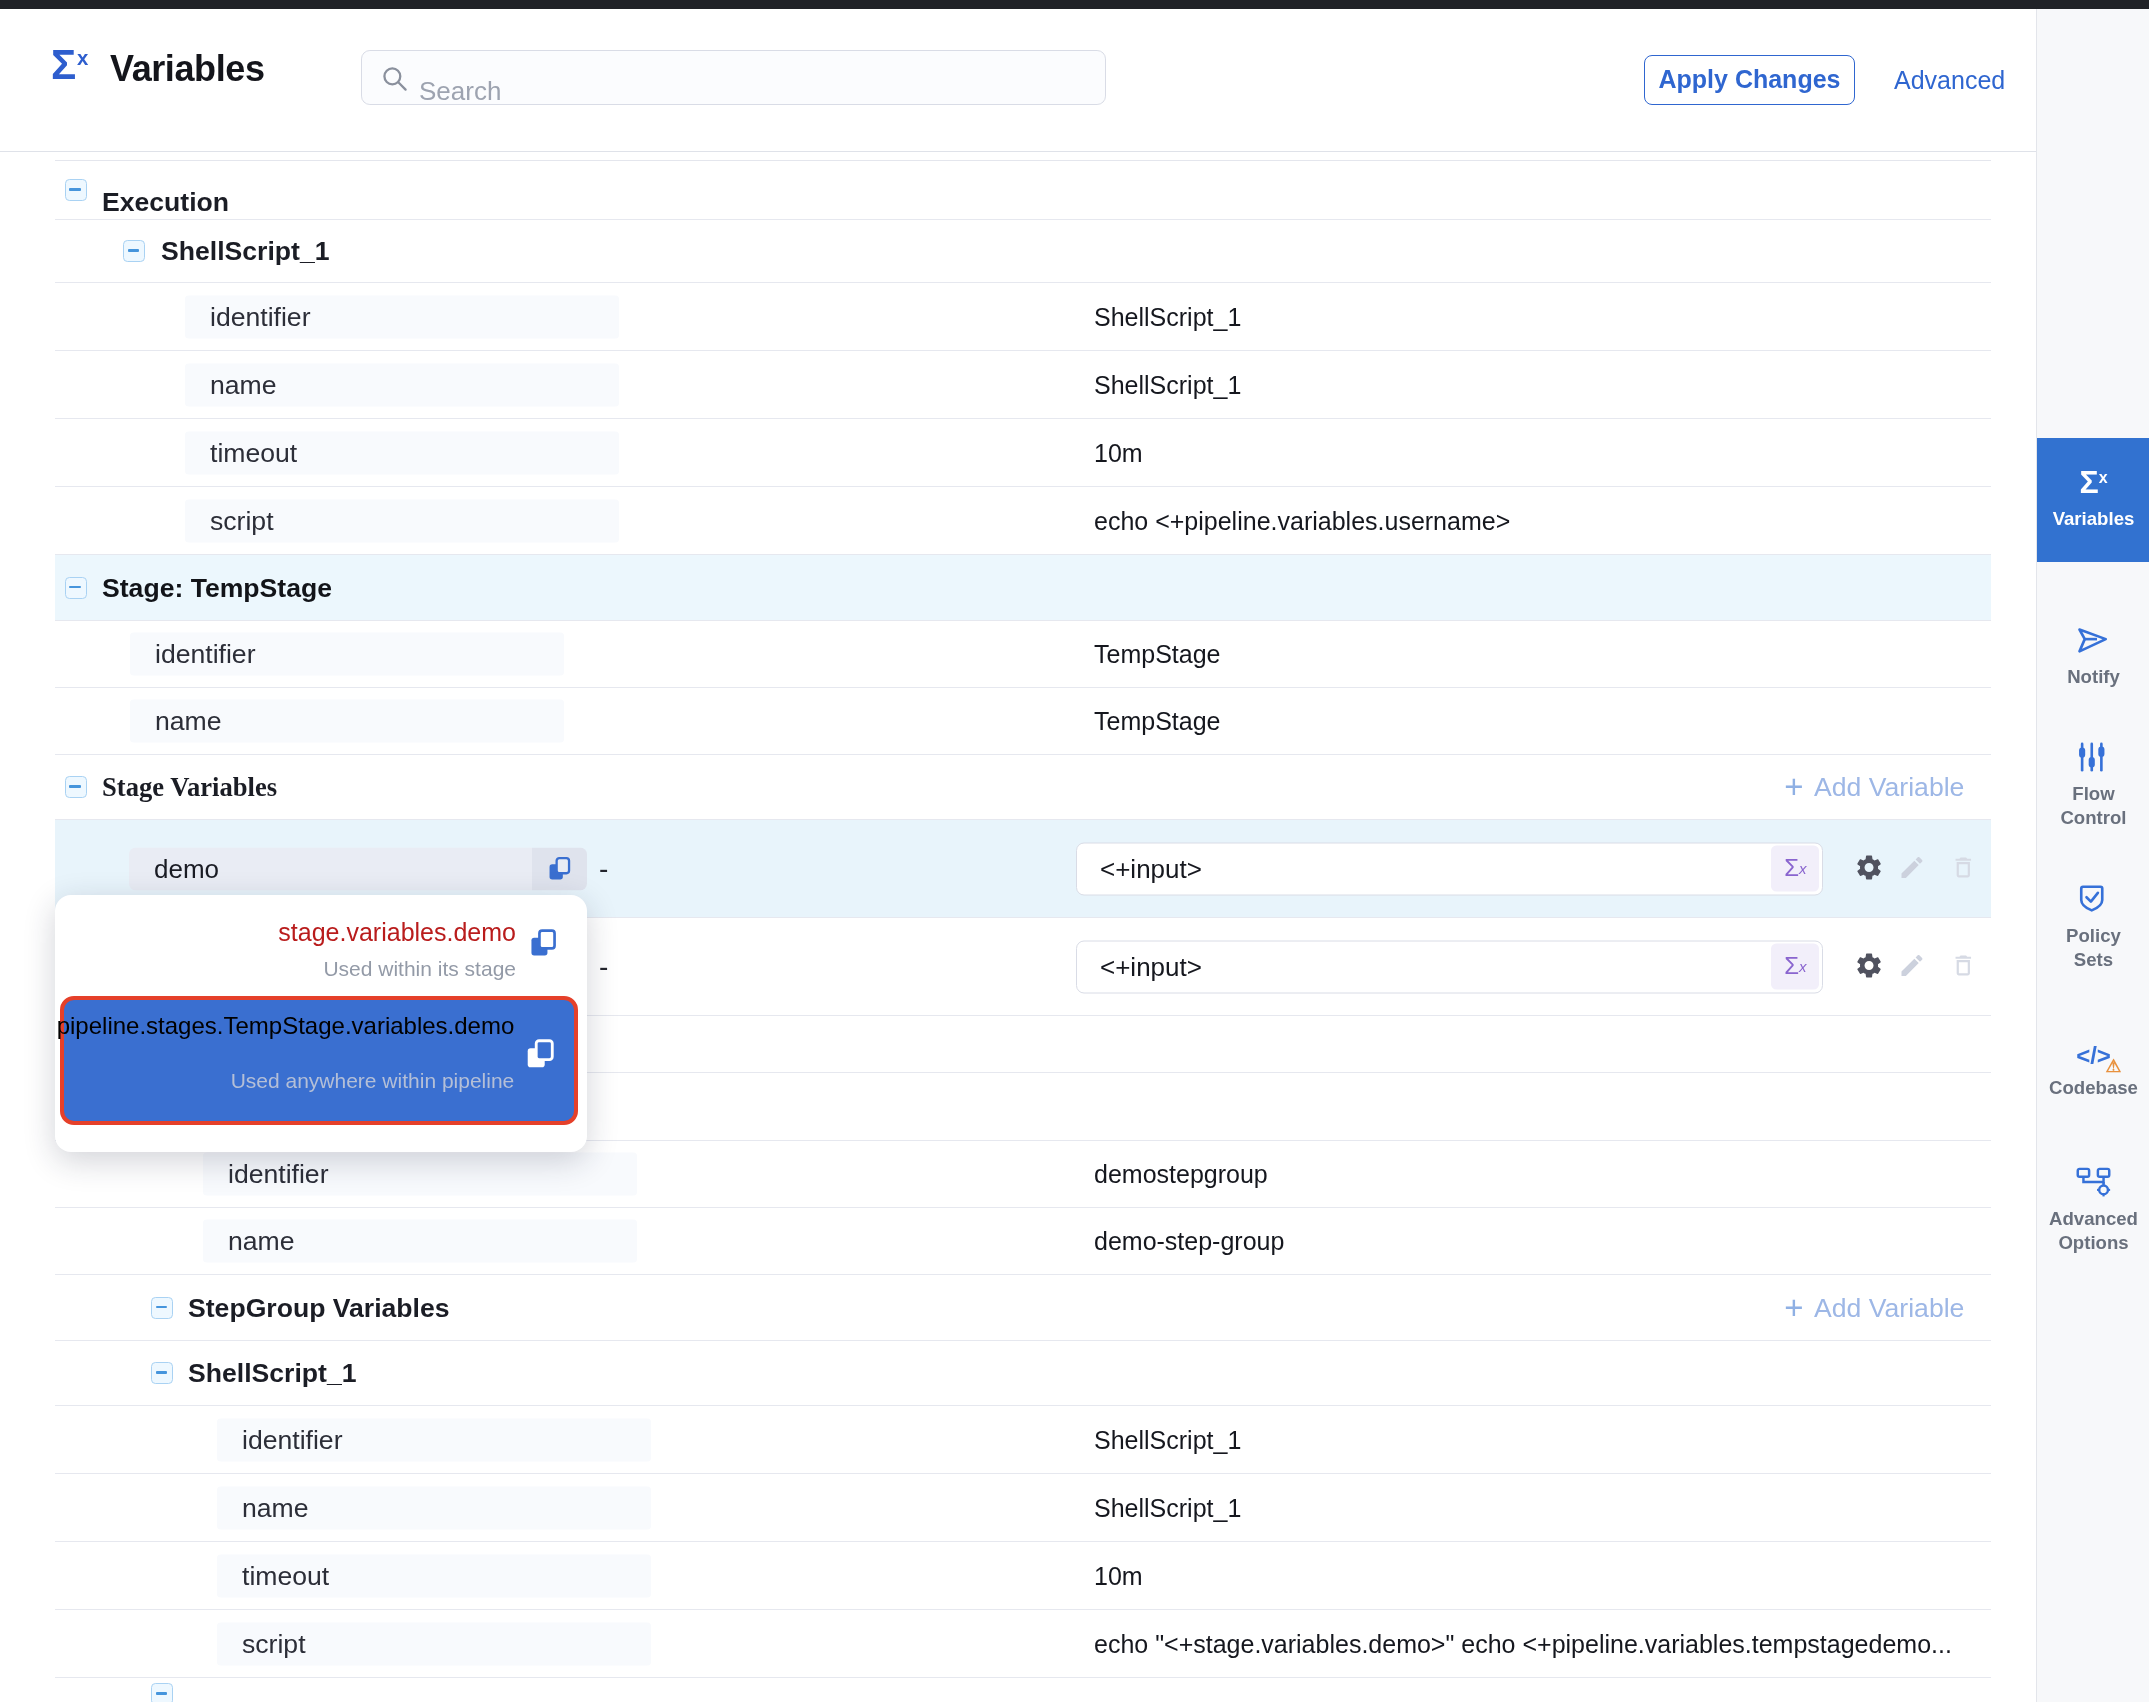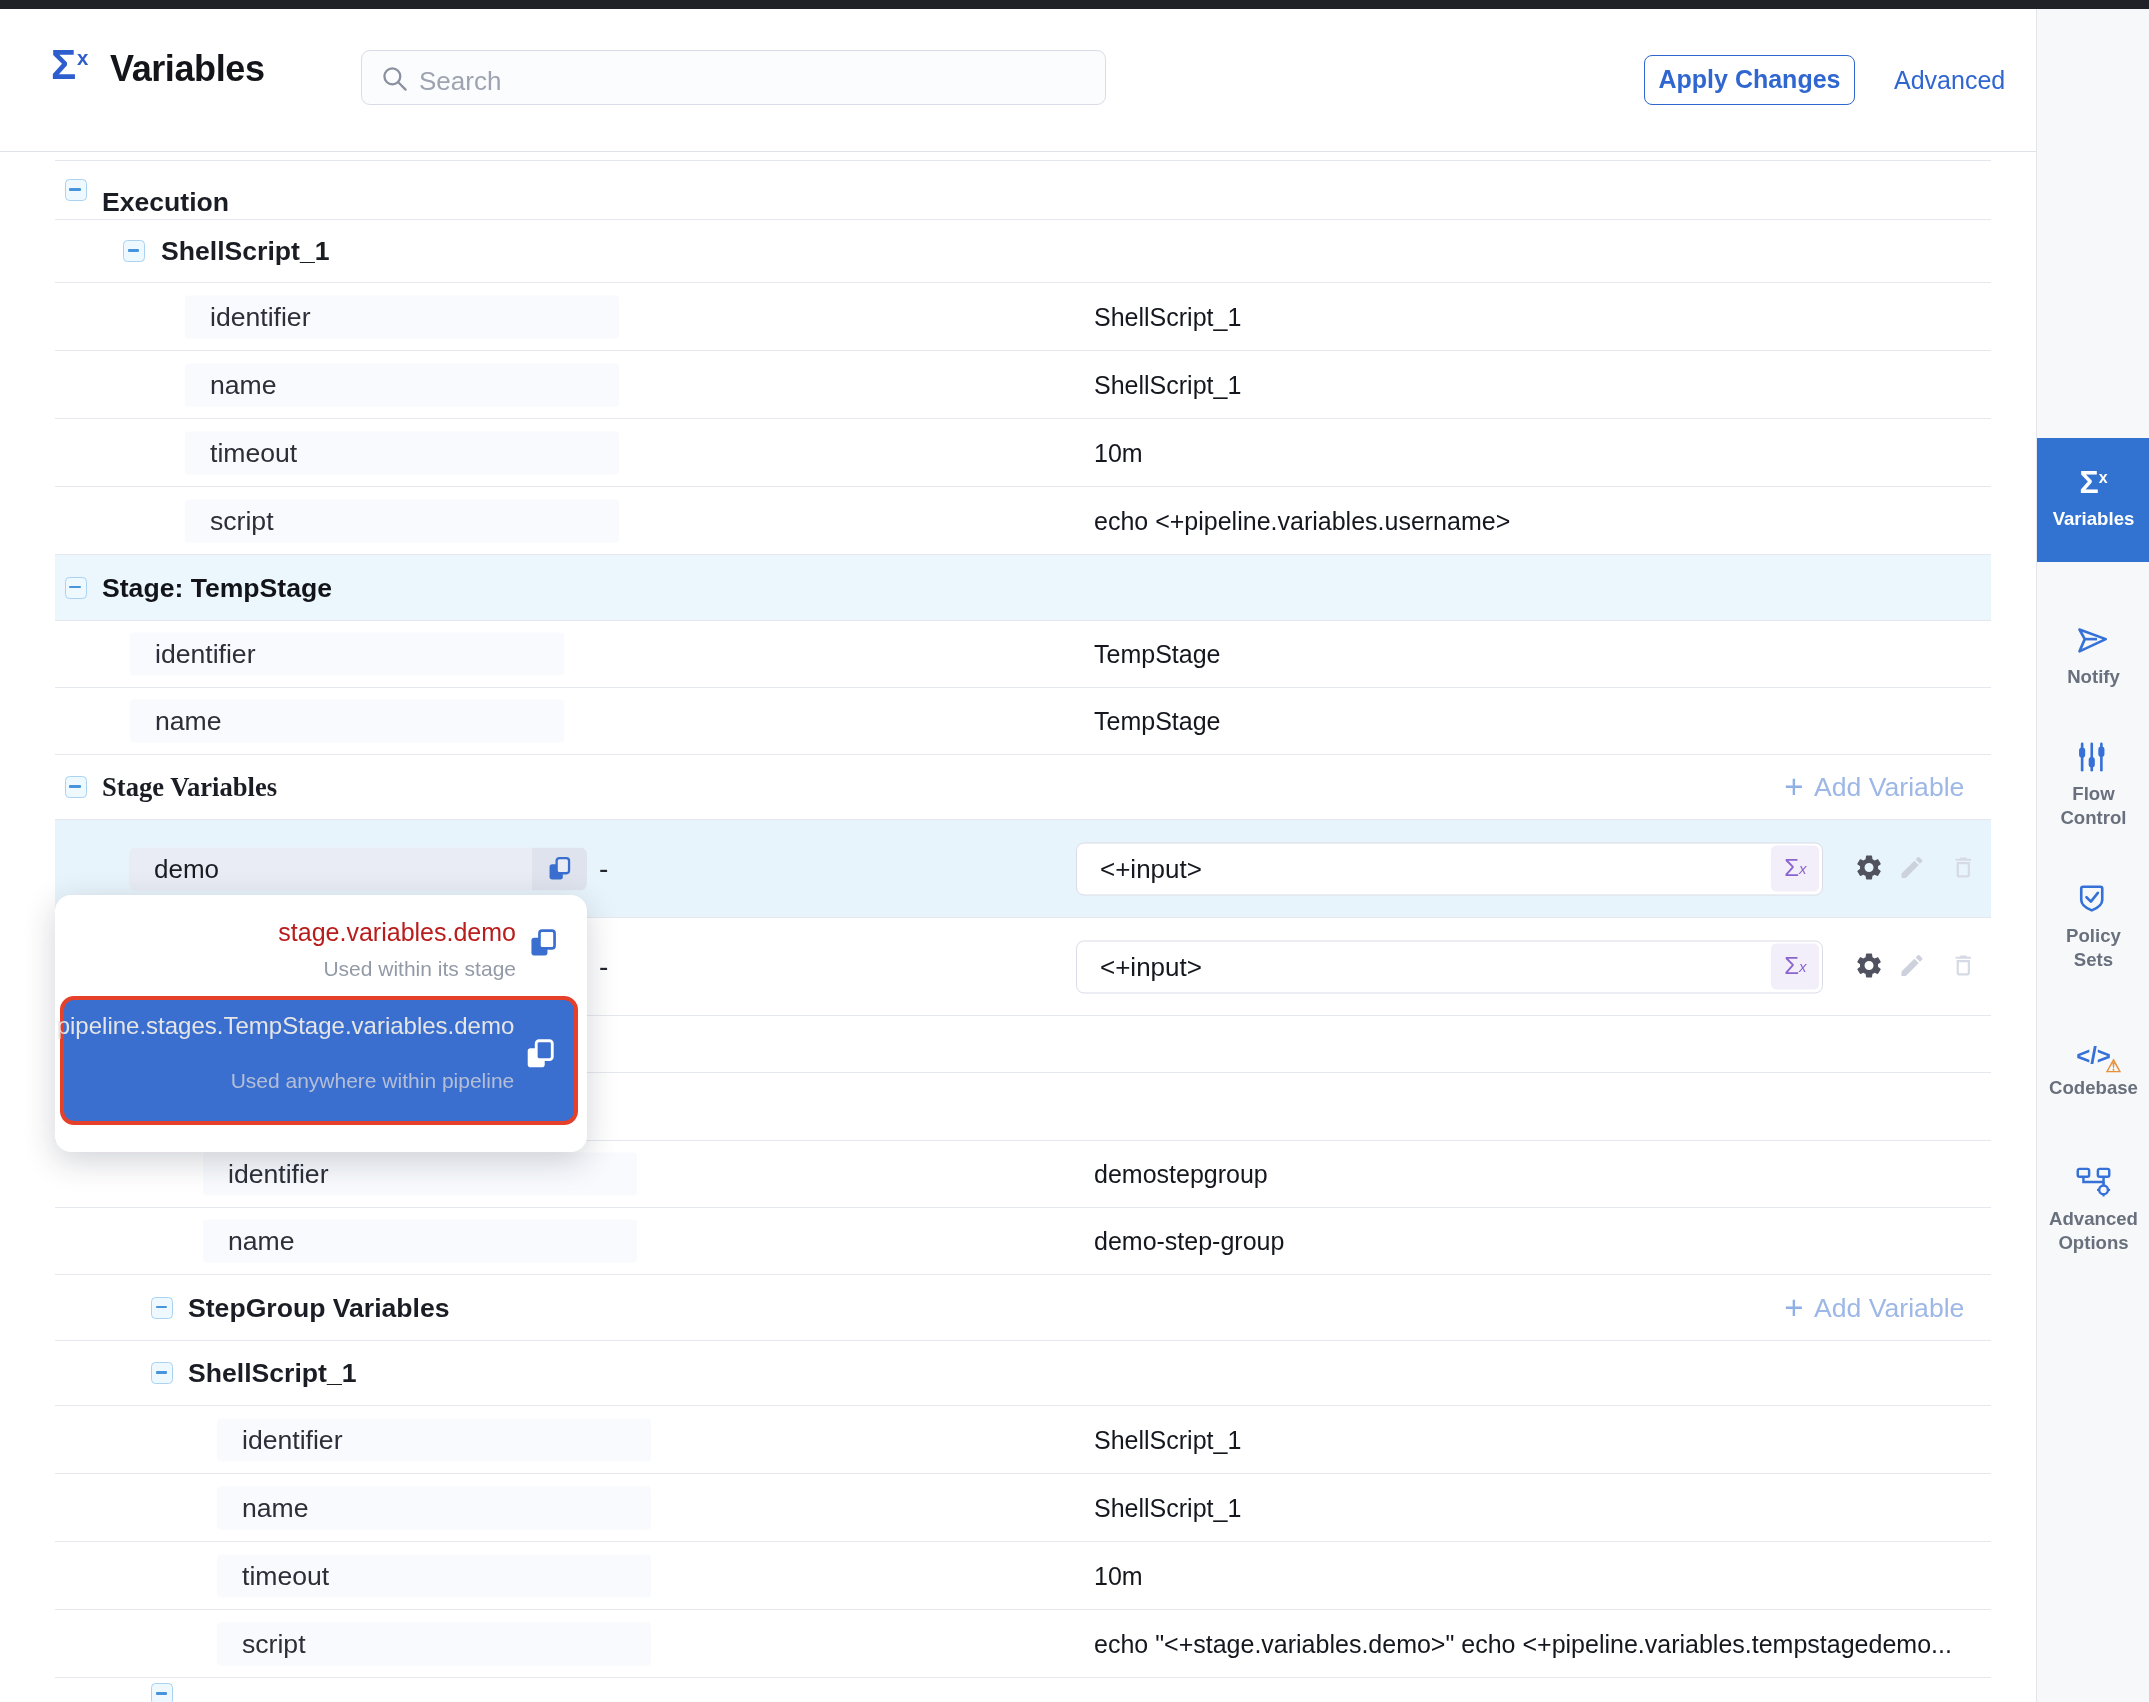--- a/index.html
+++ b/index.html
@@ -6,21 +6,21 @@
     font-family:"Liberation Sans",sans-serif;-webkit-font-smoothing:antialiased;}
   
   #topbar{position:absolute;left:0;top:0;width:2149px;height:8.9px;background:#202227;}
   #header{position:absolute;left:0;top:8.9px;width:2036px;height:142px;background:#fff;border-bottom:0.9px solid #dfe2e9;}
   #logo{position:absolute;left:51px;top:32px;color:#2e5ece;font-weight:700;font-size:42px;}
   #logo .sup{font-size:20.4px;font-weight:700;position:relative;top:-14px;left:0.9px;}
   #page-title{position:absolute;left:110px;top:39px;font-size:36px;font-weight:700;color:#14151b;letter-spacing:-0.4px;}
   #searchbox{position:absolute;left:361px;top:41px;width:745px;height:55px;box-sizing:border-box;
     border:1.8px solid #d9dce6;border-radius:8.9px;background:#fbfcfe;}
   #searchbox svg{position:absolute;left:17.7px;top:13.3px;}
-  #search-input{position:absolute;left:55px;top:4px;width:665px;height:51px;border:none;background:transparent;outline:none;
+  #search-input{position:absolute;left:55px;top:14px;width:665px;height:51px;border:none;background:transparent;outline:none;
     font-family:"Liberation Sans",sans-serif;font-size:26px;color:#8b5cf6;}
   #search-input::placeholder{color:#9da3b0;}
   #apply-btn{position:absolute;left:1644px;top:46px;width:211px;height:50px;box-sizing:border-box;border:1.8px solid #2f66d0;
     border-radius:8px;color:#2f66d0;font-size:25px;font-weight:600;text-align:center;line-height:46px;background:#fff;cursor:pointer;}
   #discard-btn{position:absolute;left:1894px;top:46px;height:50px;line-height:50px;font-size:25px;color:#2f66d0;cursor:pointer;}
   
   #table{position:absolute;left:55px;top:160px;width:1936px;border-top:0.9px solid #e4e6ed;}
   .row{position:relative;border-bottom:0.9px solid #e6e8ef;box-sizing:border-box;}
   .row.bgstage{background:#ecf7fd;}
   .row.bgvar{background:#e8f4fb;}
@@ -51,21 +51,21 @@
   .rowicon{position:absolute;cursor:pointer;}
   
   #popup{position:absolute;left:55px;top:895px;width:532px;height:257px;background:#fff;border-radius:16px;
     box-shadow:0 8.9px 32px rgba(30,35,60,.20);z-index:50;}
   #popt1{position:absolute;left:0;top:8.9px;right:0;height:89px;cursor:pointer;}
   #popt1 .oname{position:absolute;right:71px;top:14px;font-size:25px;color:#b91c1c;white-space:nowrap;}
   #popt1 .oscope{position:absolute;right:71px;top:53px;font-size:21px;color:#939aa7;white-space:nowrap;}
   #popt1 .ocopy{position:absolute;right:28px;top:23px;}
   #popt2{position:absolute;left:5.3px;top:101px;width:518px;height:129px;box-sizing:border-box;background:#3a6fd0;
     border:4.4px solid #e5402a;border-radius:14px;cursor:pointer;}
-  #popt2 .oname{position:absolute;right:60px;top:11.5px;font-size:24px;color:#e5e5e5;white-space:nowrap;}
+  #popt2 .oname{position:absolute;right:60px;top:11.5px;font-size:24px;color:#000000;white-space:nowrap;}
   #popt2 .oscope{position:absolute;right:60px;top:69px;font-size:21px;color:#b4bfd7;white-space:nowrap;}
   #popt2 .ocopy{position:absolute;right:17.7px;top:37px;}
   
   #sidebar{position:absolute;left:2036px;top:8.9px;width:113px;height:1694px;background:#f7f8fa;border-left:0.9px solid #e3e5eb;box-sizing:border-box;}
   .sbitem{position:absolute;left:0;width:113px;text-align:center;cursor:pointer;}
   .sbitem .sblabel{font-size:18.6px;font-weight:700;color:#69707d;line-height:24px;margin:5.3px auto 0;width:92px;}
   .sbitem.active{background:#3272d0;}
   .sbitem.active .sblabel{color:#fff;}
   .sbicon{display:inline-block;margin-top:3.5px;}
   .sx{font-size:32px;font-weight:700;color:#3671d8;}

